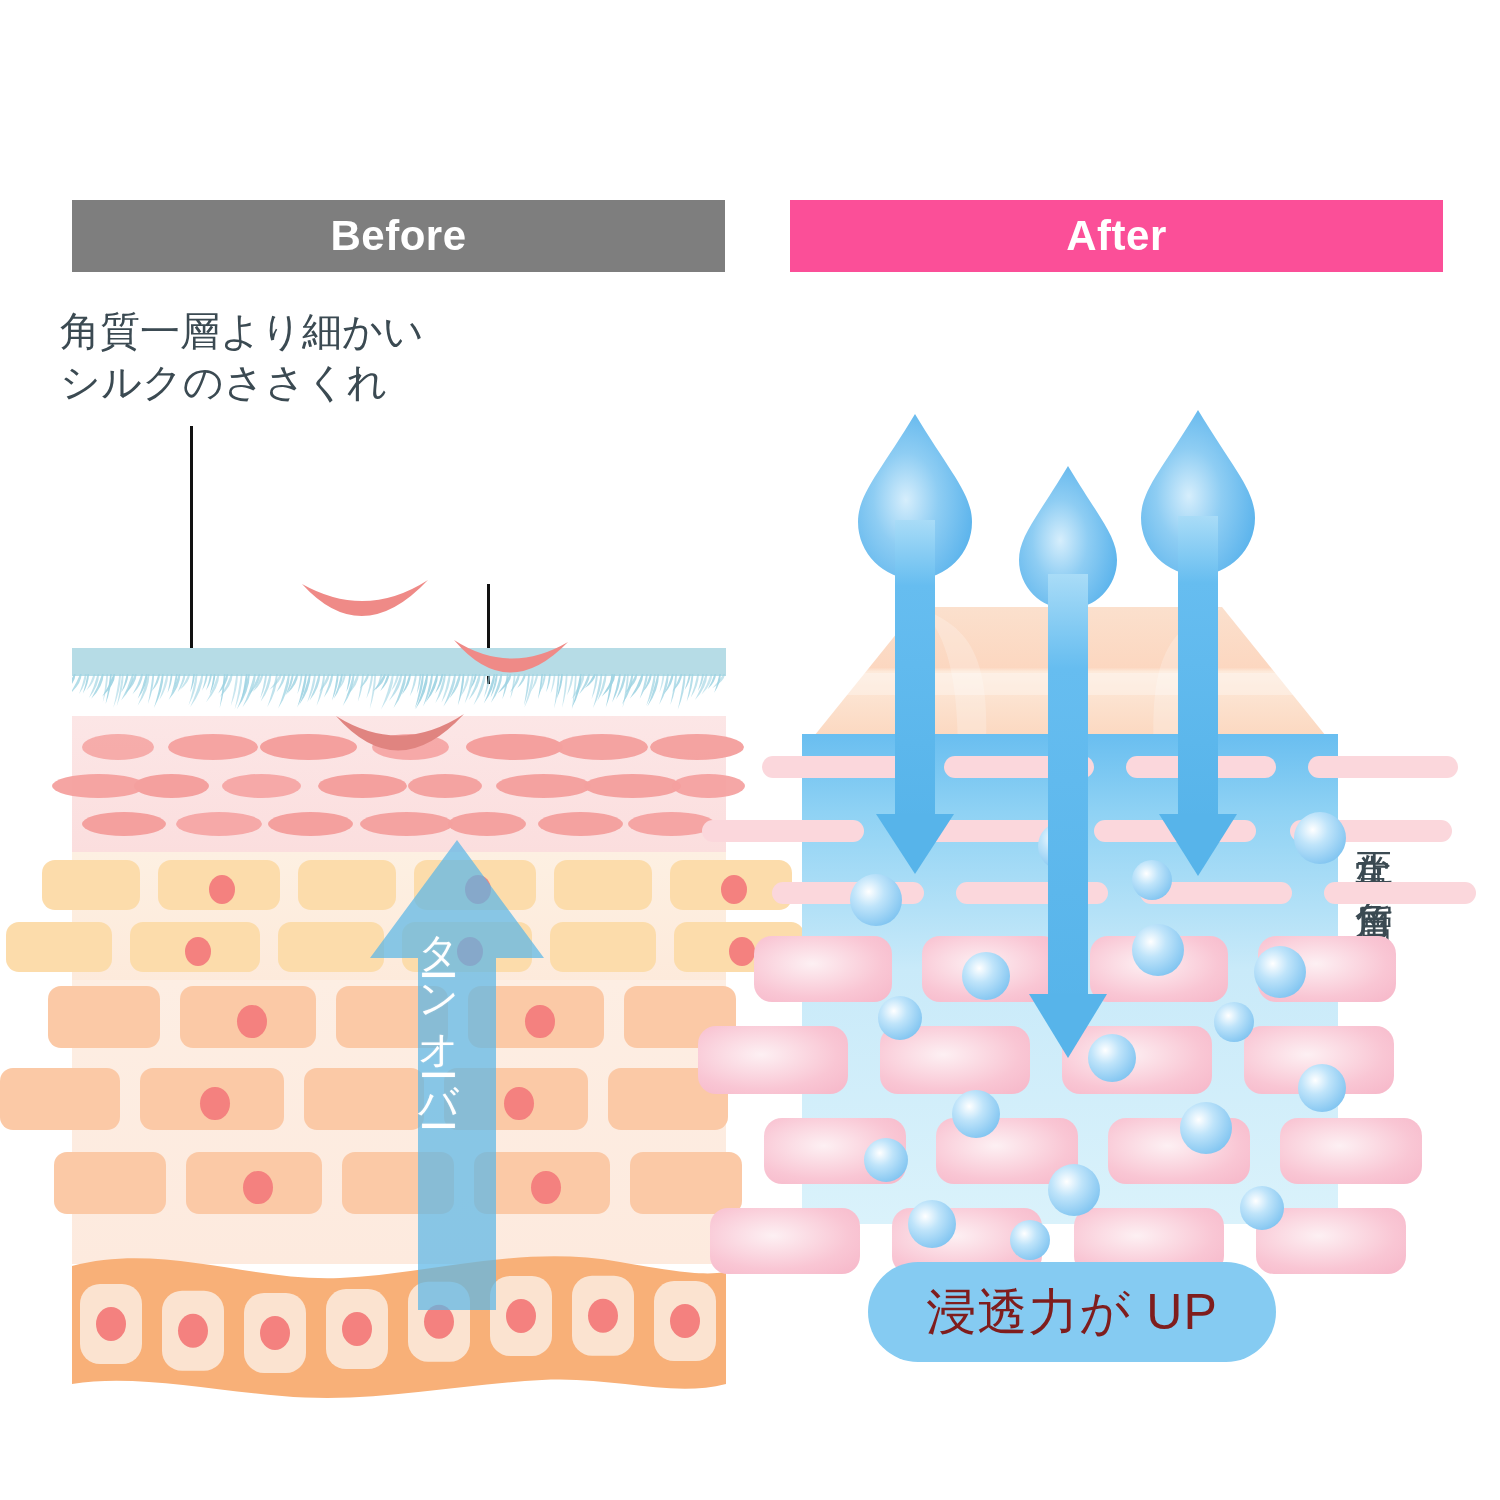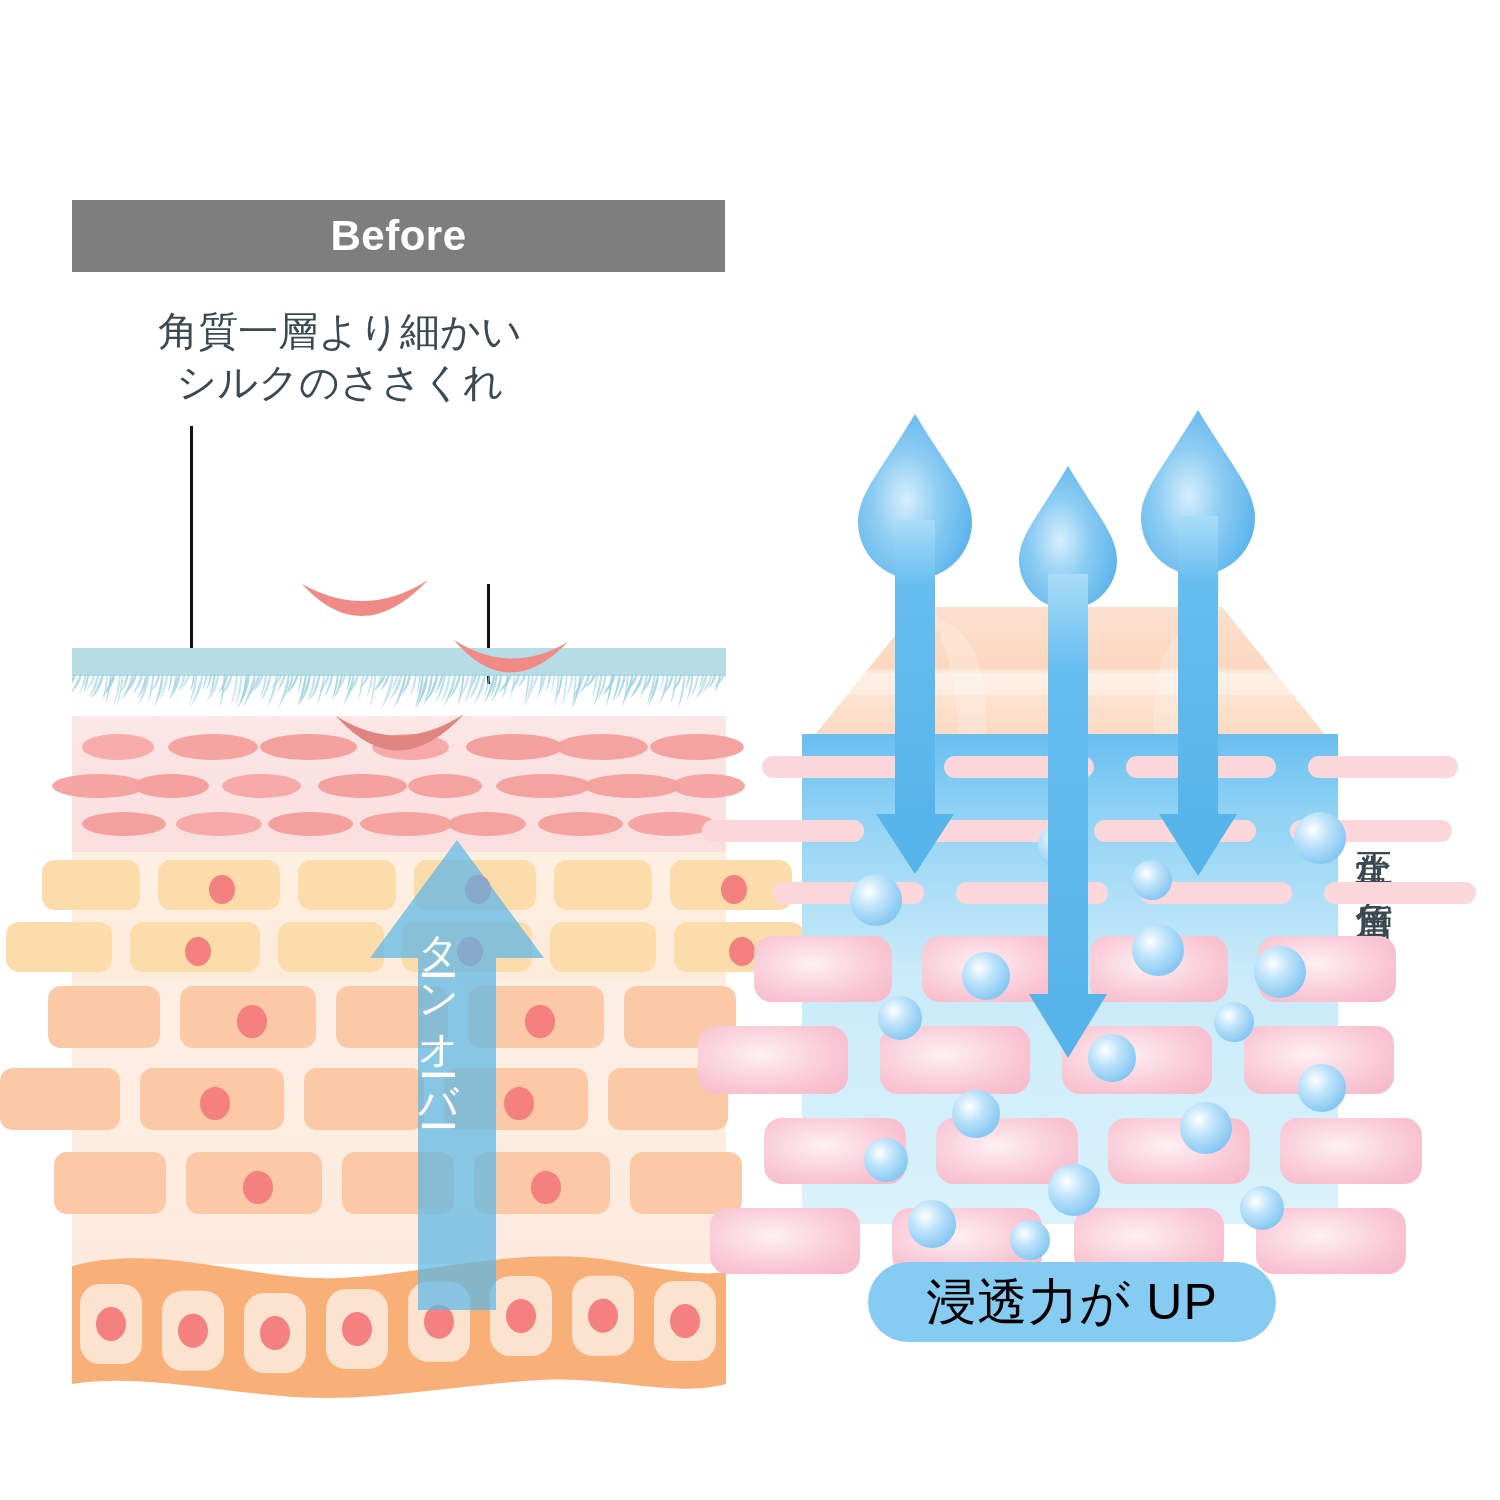--- a/index.html
+++ b/index.html
@@ -16,21 +16,21 @@
     position: absolute; height: 72px;
     display: flex; align-items: center; justify-content: center;
     color: #ffffff; font-size: 42px; font-weight: 700; letter-spacing: .5px;
   }
   #hdr-before { left: 72px; top: 156px; width: 653px; background: #7e7e7e; }
   #hdr-after  { left: 790px; top: 156px; width: 653px; background: #fb4f98; }
 
   
   .jp { color: #3b4a52; font-weight: 400; }
   .lbl {
-    position: absolute; text-align: center; line-height: 1.28;
+    position: absolute; line-height: 1.28;
     font-size: 40px; white-space: pre-line;
   }
   #lbl-silk { left: 60px; top: 262px; width: 560px; }
   #lbl-old  { left: 340px; top: 430px; width: 400px; }
   #lbl-lotion {
     position: absolute; left: 880px; top: 296px; width: 380px;
     text-align: center; font-size: 44px; color: #3aa6e8; font-weight: 500;
   }
   #lbl-normal {
     position: absolute; left: 1352px; top: 778px;
@@ -109,33 +109,36 @@
     background: radial-gradient(ellipse at 42% 42%, #fdf0f3 0%, #f9c6d4 62%, #f6b6c8 100%);
   }
   .bub {
     position: absolute; border-radius: 50%;
     background: radial-gradient(circle at 36% 34%, #ffffff 0%, #bfe4fa 32%, #62b5ec 100%);
   }
   #arrows-down { position: absolute; left: 0; top: 0; width: 560px; height: 840px; }
 
   
   #badge {
-    position: absolute; left: 868px; top: 1218px; width: 408px; height: 80px;
+    position: absolute; left: 868px; top: 1218px; width: 408px; height: 100px;
     background: #85cbf2; border-radius: 52px;
     display: flex; align-items: center; justify-content: center;
-    color: #000000; font-size: 50px; font-weight: 500; letter-spacing: 1px;
+    color: #7f1d1d; font-size: 50px; font-weight: 500; letter-spacing: 1px;
   }
 </style>
 </head>
 <body>
 
 <div id="stage">
 
   <div class="hdr" id="hdr-before">
     <span>Before</span>
+  </div>
+  <div class="hdr" id="hdr-after">
+    <span>After</span>
   </div>
 
   <div class="lbl jp" id="lbl-silk">角質一層より細かい
 シルクのささくれ</div>
   <div class="pointer" id="ptr-silk"></div>
 
   <div class="pointer" id="ptr-old"></div>
 
   <div id="before-block">
 

